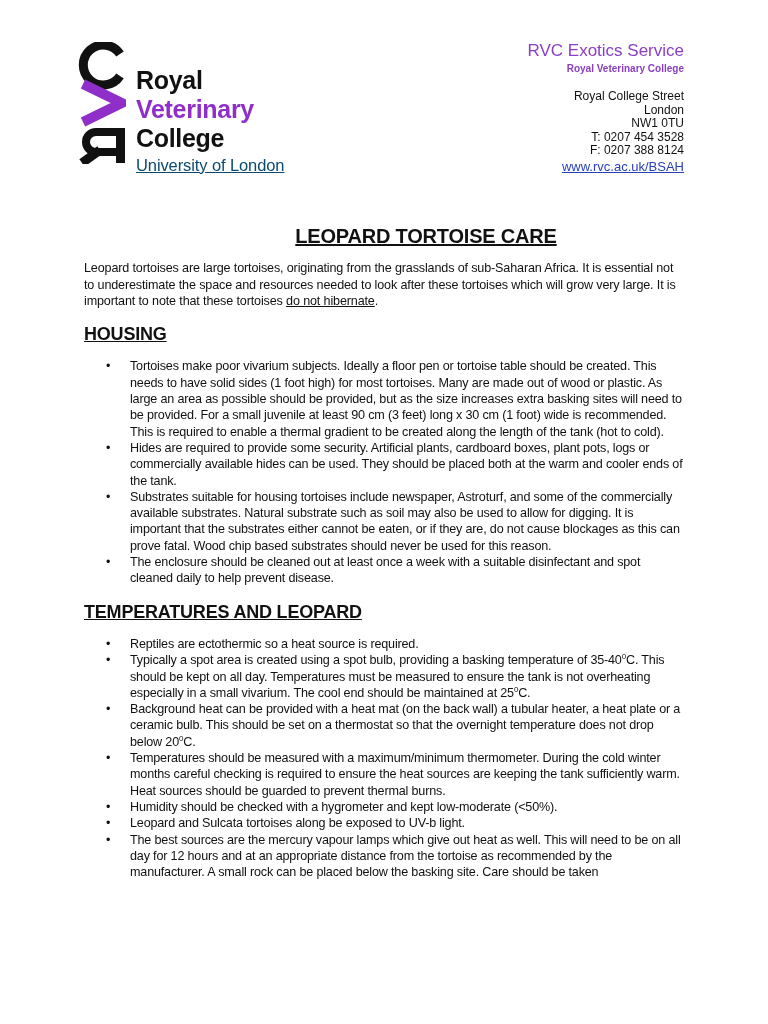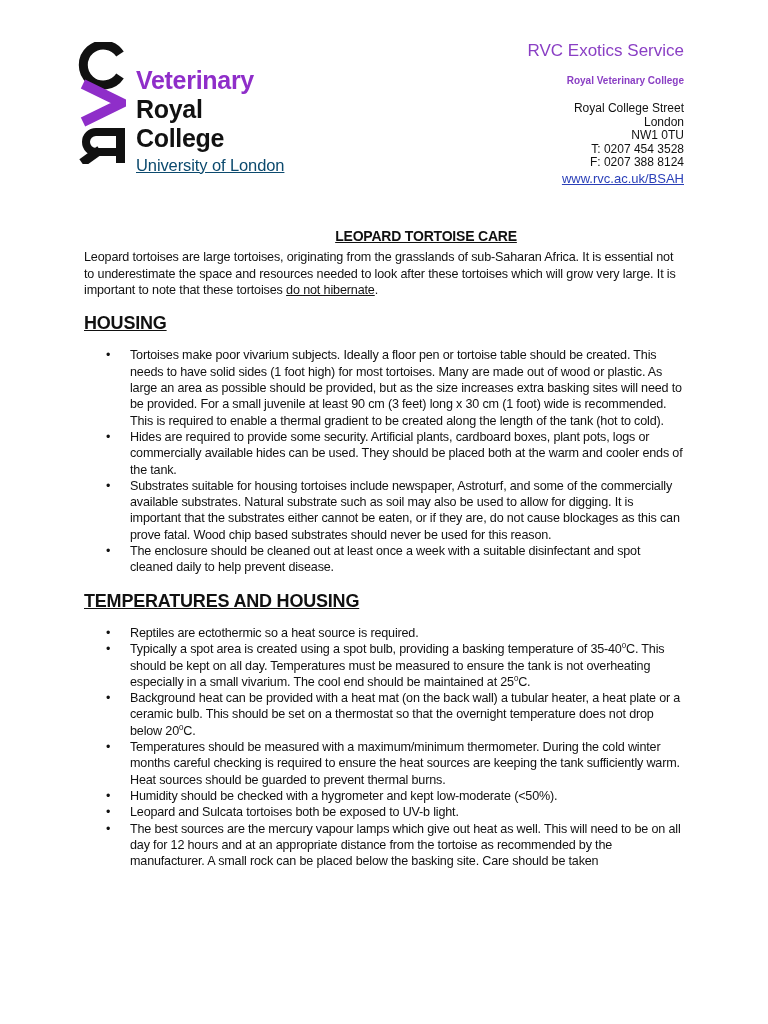--- a/index.html
+++ b/index.html
@@ -12,30 +12,30 @@
   .logo-rvc svg { display: block; }
   .logo-words { position: absolute; left: 58px; top: 26px; line-height: 1; }
   .logo-line { font-family: "Liberation Sans", sans-serif; font-weight: bold; font-size: 25px;
                letter-spacing: -0.3px; height: 29px; }
   .logo-line.purple { color: #8a2be2; color: #8f2ec9; }
   .logo-line.black { color: #111; }
   .logo-sub { font-size: 16.5px; color: #0c4a6e; margin-top: 2px; letter-spacing: -0.1px; text-decoration: underline; }
 
   
   .addr { position: absolute; right: 84px; top: 42px; text-align: right; line-height: 1; }
-  .addr-title { color: #8a3fc4; font-size: 17px; margin-bottom: 17px; }
+  .addr-title { color: #8a3fc4; font-size: 17px; margin-bottom: 5px; }
   .addr-org { color: #8a3fc4; font-size: 10px; font-weight: bold; margin-bottom: 16px; }
   .addr-line { font-size: 12px; color: #111; margin-bottom: 1.5px; }
   .addr-link { font-size: 13px; color: #2a3fb8; text-decoration: underline; }
 
   
   .doc { position: absolute; left: 84px; top: 228px; width: 600px;
          font-family: "Liberation Sans", sans-serif; font-size: 12.6px; line-height: 16.3px; color: #111; }
-  .doc-title { text-align: center; font-weight: bold; font-size: 14px; text-decoration: underline;
-               margin: 0 0 5px 0; padding-left: 84px; letter-spacing: -0.2px; }
+  .doc-title { text-align: center; font-weight: bold; font-size: 20px; text-decoration: underline;
+               margin: 0 0 16px 0; padding-left: 84px; letter-spacing: -0.2px; }
   .intro { margin: 0; letter-spacing: -0.15px; }
   .u { text-decoration: underline; }
   .section-head { font-weight: bold; text-decoration: underline; font-size: 18px;
                   margin: 17px 0 16px 0; letter-spacing: -0.2px; }
   ul.bullets { margin: 0; padding: 0; list-style: none; }
   ul.bullets li { position: relative; padding-left: 46px; letter-spacing: -0.18px; }
   ul.bullets li .dot { position: absolute; left: 22px; top: 0; }
   sup { font-size: 8px; line-height: 0; vertical-align: 5px; }
 </style>
 </head>
@@ -48,22 +48,22 @@
       <path d="M42 12 A20 20 0 1 0 42 34" fill="none" stroke="#111" stroke-width="9"></path>
 
       <path d="M5 42 L44 61 L5 80" fill="none" stroke="#8f2ec9" stroke-width="10" stroke-linejoin="miter"></path>
 
       <rect x="38" y="86" width="9" height="35" fill="#111"></rect>
       <path d="M42 90 L18 90 A10 10 0 0 0 18 110 L42 110" fill="none" stroke="#111" stroke-width="8"></path>
       <path d="M22 108 L4 121" fill="none" stroke="#111" stroke-width="9"></path>
     </svg>
   </div>
   <div class="logo-words">
+    <div class="logo-line black">Royal</div>
     <div class="logo-line purple">Veterinary</div>
-    <div class="logo-line black">Royal</div>
     <div class="logo-line black">College</div>
     <div class="logo-sub">University of London</div>
   </div>
 </div>
 
 <div class="addr">
   <div class="addr-title">RVC Exotics Service</div>
   <div class="addr-org">Royal Veterinary College</div>
   <div class="addr-line">Royal College Street</div>
   <div class="addr-line">London</div>
@@ -78,26 +78,26 @@
   <p class="intro"><span>Leopard tortoises are large tortoises, originating from the grasslands of sub-Saharan Africa. It is essential not to underestimate the space and resources needed to look after these tortoises which will grow very large. It is important to note that these tortoises </span><span class="u">do not hibernate</span><span>.</span></p>
 
   <div id="sections">
       <div class="section-head">HOUSING</div>
       <ul class="bullets">
         <li><span class="dot">•</span><span>Tortoises make poor vivarium subjects. Ideally a floor pen or tortoise table should be created. This needs to have solid sides (1 foot high) for most tortoises. Many are made out of wood or plastic. As large an area as possible should be provided, but as the size increases extra basking sites will need to be provided. For a small juvenile at least 90 cm (3 feet) long x 30 cm (1 foot) wide is recommended.  This is required to enable a thermal gradient to be created along the length of the tank (hot to cold).</span></li>
         <li><span class="dot">•</span><span>Hides are required to provide some security. Artificial plants, cardboard boxes, plant pots, logs or commercially available hides can be used. They should be placed both at the warm and cooler ends of the tank.</span></li>
         <li><span class="dot">•</span><span>Substrates suitable for housing tortoises include newspaper, Astroturf, and some of the commercially available substrates. Natural substrate such as soil may also be used to allow for digging. It is important that the substrates either cannot be eaten, or if they are, do not cause blockages as this can prove fatal. Wood chip based substrates should never be used for this reason.</span></li>
         <li><span class="dot">•</span><span>The enclosure should be cleaned out at least once a week with a suitable disinfectant and spot cleaned daily to help prevent disease.</span></li>
       </ul>
-      <div class="section-head">TEMPERATURES AND HOUSING</div>
+      <div class="section-head">TEMPERATURES AND LEOPARD</div>
       <ul class="bullets">
         <li><span class="dot">•</span><span>Reptiles are ectothermic so a heat source is required.</span></li>
         <li><span class="dot">•</span><span>Typically a spot area is created using a spot bulb, providing a basking temperature of 35-40<sup>0</sup>C. This should be kept on all day. Temperatures must be measured to ensure the tank is not overheating especially in a small vivarium. The cool end should be maintained at 25<sup>0</sup>C.</span></li>
         <li><span class="dot">•</span><span>Background heat can be provided with a heat mat (on the back wall) a tubular heater, a heat plate or a ceramic bulb. This should be set on a thermostat so that the overnight temperature does not drop below 20<sup>0</sup>C.</span></li>
         <li><span class="dot">•</span><span>Temperatures should be measured with a maximum/minimum thermometer. During the cold winter months careful checking is required to ensure the heat sources are keeping the tank sufficiently warm. Heat sources should be guarded to prevent thermal burns.</span></li>
         <li><span class="dot">•</span><span>Humidity should be checked with a hygrometer and kept low-moderate (&lt;50%).</span></li>
       </ul>
       <ul class="bullets">
-        <li><span class="dot">•</span><span>Leopard and Sulcata tortoises both be exposed to UV-b light.</span></li>
+        <li><span class="dot">•</span><span>Leopard and Sulcata tortoises along be exposed to UV-b light.</span></li>
         <li><span class="dot">•</span><span>The best sources are the mercury vapour lamps which give out heat as well. This will need to be on all day for 12 hours and at an appropriate distance from the tortoise as recommended by the manufacturer. A small rock can be placed below the basking site. Care should be taken</span></li>
       </ul>
     </div>
 </div>
 
 </body></html>

